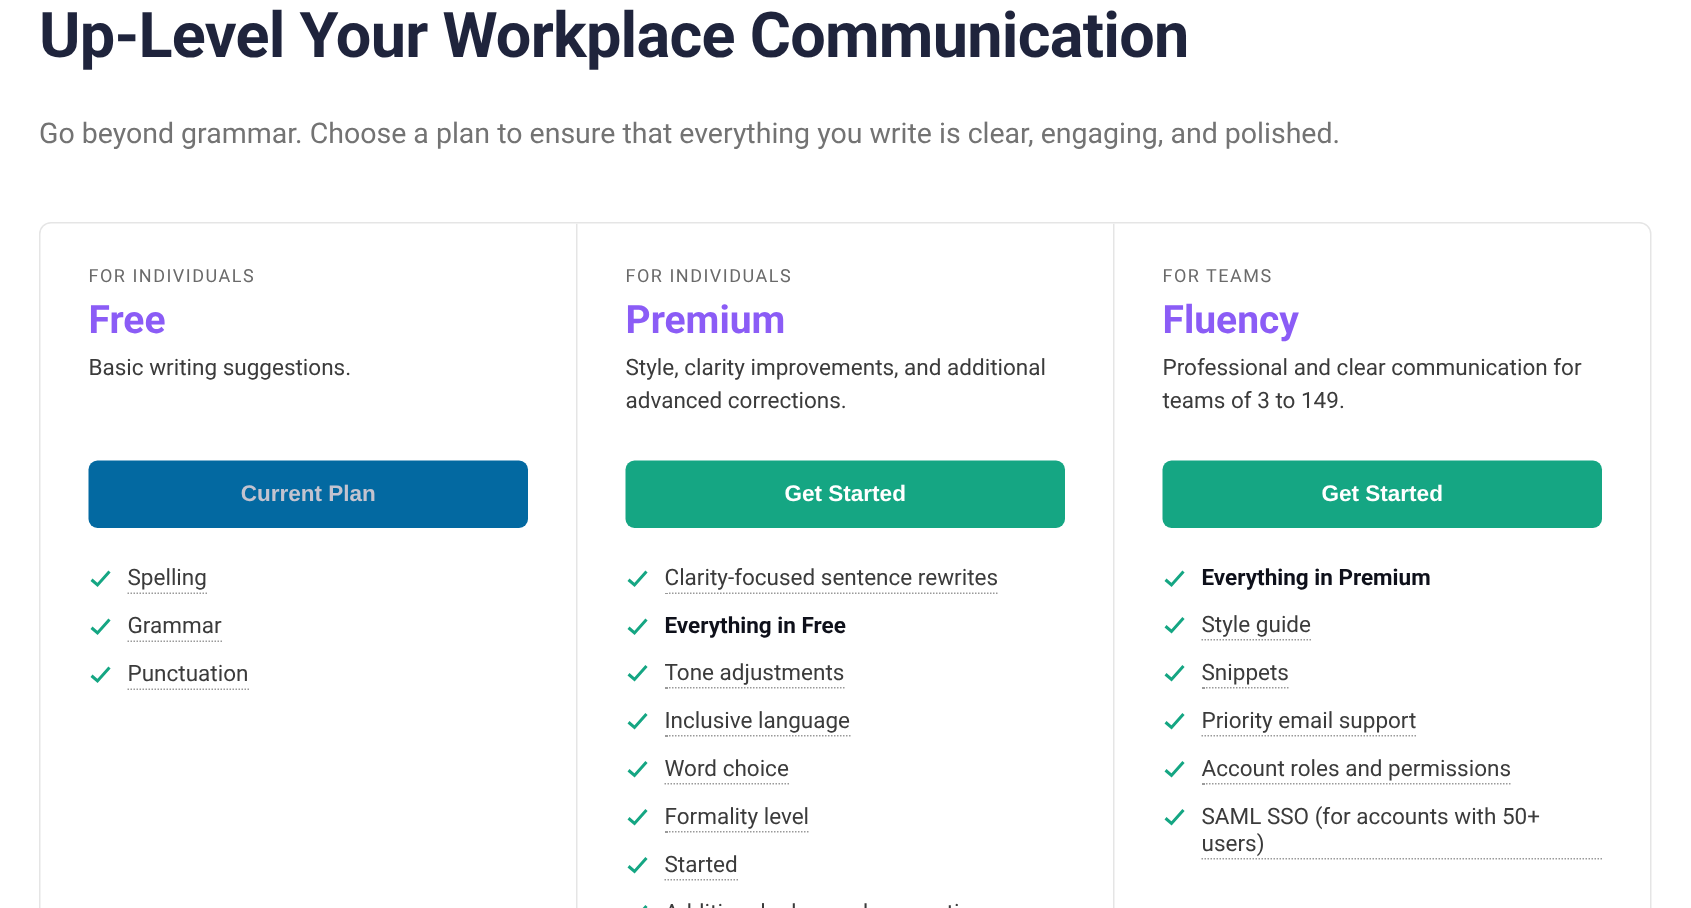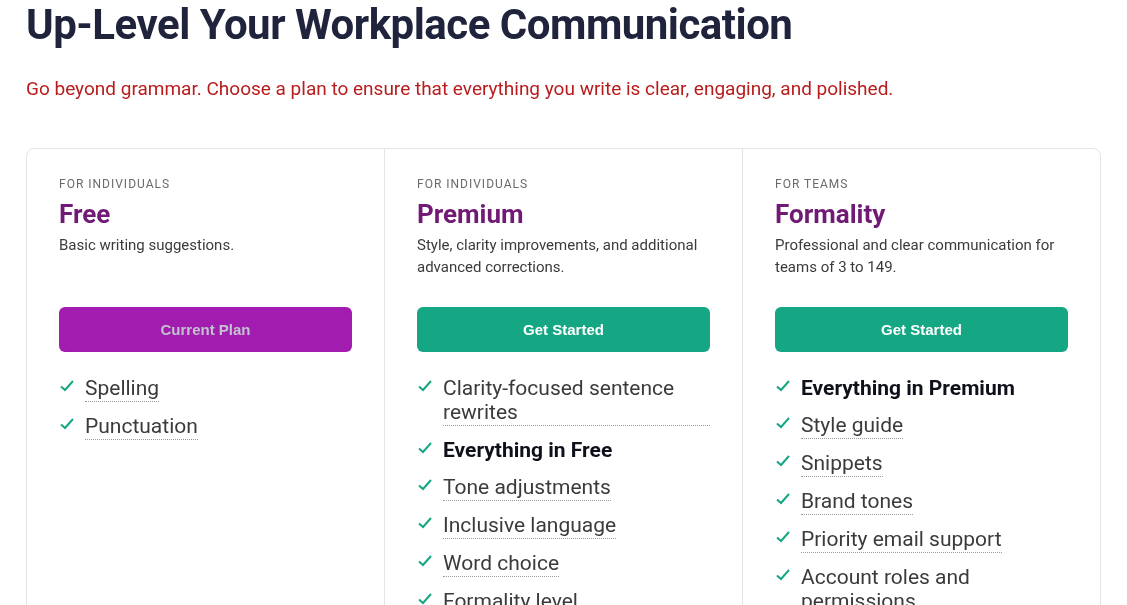--- a/index.html
+++ b/index.html
@@ -12,21 +12,21 @@
     width: 1127px;
   }
   h1.page-title {
     font-size: 42px;
     font-weight: 700;
     margin: 0;
     letter-spacing: -0.5px;
   }
   p.subtitle {
     font-size: 19px;
-    color: #b91c1c;
+    color: #737373;
     margin-top: 28px;
     margin-bottom: 48px;
   }
   .plans {
     display: flex;
     border: 1px solid #e5e5e5;
     border-radius: 8px;
     overflow: hidden;
   }
   .plan {
@@ -39,21 +39,21 @@
     font-size: 12px;
     letter-spacing: 1px;
     color: #6a6a6a;
     text-transform: uppercase;
     margin-bottom: 8px;
   }
   .plan-name {
     font-size: 26px;
     font-weight: 700;
     margin: 0 0 6px 0;
-    color: #701a75;
+    color: #8b5cf6;
   }
   .plan-desc {
     font-size: 15px;
     color: #3b3b3b;
     margin: 0 0 28px 0;
     line-height: 1.45;
     min-height: 44px;
   }
   .btn {
     display: block;
@@ -61,35 +61,35 @@
     border: none;
     border-radius: 6px;
     font-size: 15px;
     font-weight: 700;
     padding: 14px 0;
     margin-bottom: 24px;
     cursor: pointer;
     text-align: center;
   }
   .btn.disabled {
-    background: #a21caf;
+    background: #0369a1;
     color: #c3c3cf;
     cursor: default;
   }
   .btn.primary {
     background: #15a683;
     color: #fff;
     text-align: center;
   }
   .features { margin: 0; padding: 0; list-style: none; }
   .feature {
     display: flex;
     align-items: flex-start;
     gap: 10px;
-    font-size: 21px;
+    font-size: 15px;
     color: #3b3b3b;
     margin-bottom: 12px;
   }
   .feature .check {
     flex: 0 0 auto;
     width: 16px;
     height: 16px;
     margin-top: 2px;
   }
   .feature .label {
@@ -122,20 +122,26 @@
       <li class="feature">
         <svg class="check" viewBox="0 0 16 16">
             <polyline points="2,8.5 6,12 14,3" fill="none" stroke="#15a683" stroke-width="2"></polyline>
           </svg>
         <span class="label">Spelling</span>
       </li>
       <li class="feature">
         <svg class="check" viewBox="0 0 16 16">
             <polyline points="2,8.5 6,12 14,3" fill="none" stroke="#15a683" stroke-width="2"></polyline>
           </svg>
+        <span class="label">Grammar</span>
+      </li>
+      <li class="feature">
+        <svg class="check" viewBox="0 0 16 16">
+            <polyline points="2,8.5 6,12 14,3" fill="none" stroke="#15a683" stroke-width="2"></polyline>
+          </svg>
         <span class="label">Punctuation</span>
       </li>
     </ul>
   </div>
 
   <div class="plan">
     <div class="audience">FOR INDIVIDUALS</div>
     <h2 class="plan-name">Premium</h2>
     <p class="plan-desc">Style, clarity improvements, and additional advanced corrections.</p>
     <button class="btn primary">Get Started</button>
@@ -186,21 +192,21 @@
         <svg class="check" viewBox="0 0 16 16">
             <polyline points="2,8.5 6,12 14,3" fill="none" stroke="#15a683" stroke-width="2"></polyline>
           </svg>
         <span class="label">Additional advanced suggestions</span>
       </li>
     </ul>
   </div>
 
   <div class="plan">
     <div class="audience">FOR TEAMS</div>
-    <h2 class="plan-name">Formality</h2>
+    <h2 class="plan-name">Fluency</h2>
     <p class="plan-desc">Professional and clear communication for teams of 3 to 149.</p>
     <button class="btn primary">Get Started</button>
     <ul class="features">
       <li class="feature bold">
         <svg class="check" viewBox="0 0 16 16">
             <polyline points="2,8.5 6,12 14,3" fill="none" stroke="#15a683" stroke-width="2"></polyline>
           </svg>
         <span class="label">Everything in Premium</span>
       </li>
       <li class="feature">
@@ -212,26 +218,20 @@
       <li class="feature">
         <svg class="check" viewBox="0 0 16 16">
             <polyline points="2,8.5 6,12 14,3" fill="none" stroke="#15a683" stroke-width="2"></polyline>
           </svg>
         <span class="label">Snippets</span>
       </li>
       <li class="feature">
         <svg class="check" viewBox="0 0 16 16">
             <polyline points="2,8.5 6,12 14,3" fill="none" stroke="#15a683" stroke-width="2"></polyline>
           </svg>
-        <span class="label">Brand tones</span>
-      </li>
-      <li class="feature">
-        <svg class="check" viewBox="0 0 16 16">
-            <polyline points="2,8.5 6,12 14,3" fill="none" stroke="#15a683" stroke-width="2"></polyline>
-          </svg>
         <span class="label">Priority email support</span>
       </li>
       <li class="feature">
         <svg class="check" viewBox="0 0 16 16">
             <polyline points="2,8.5 6,12 14,3" fill="none" stroke="#15a683" stroke-width="2"></polyline>
           </svg>
         <span class="label">Account roles and permissions</span>
       </li>
       <li class="feature">
         <svg class="check" viewBox="0 0 16 16">

